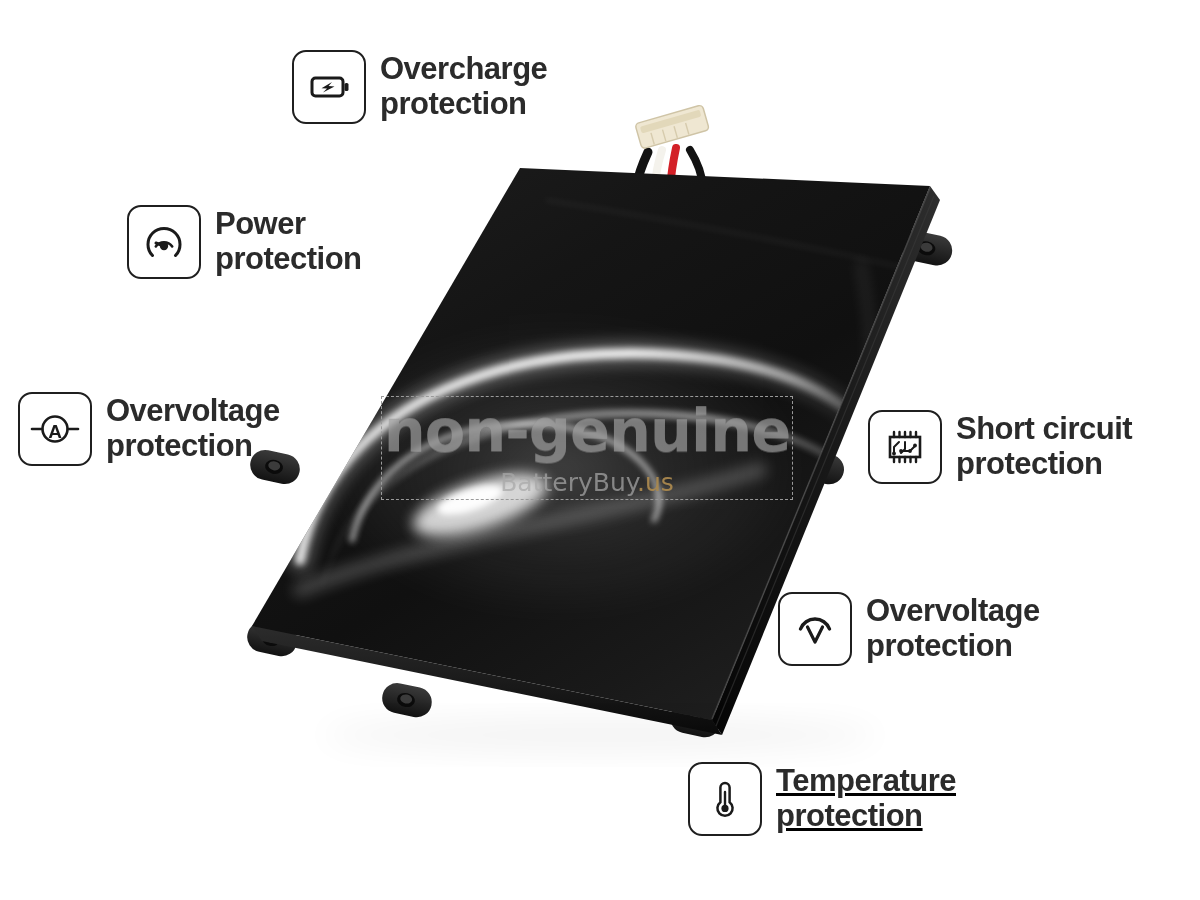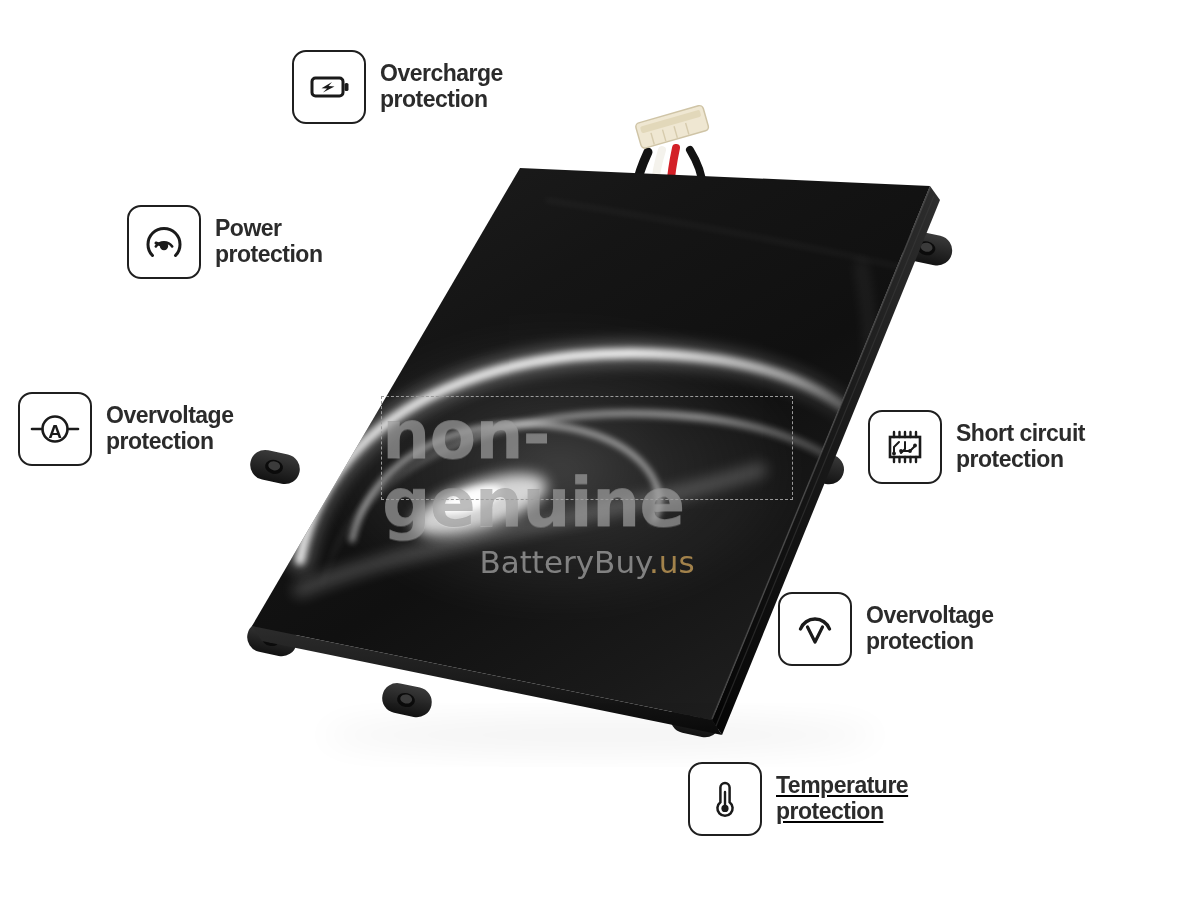--- a/index.html
+++ b/index.html
@@ -45,21 +45,21 @@
     display: flex;
     align-items: center;
     justify-content: center;
     box-sizing: border-box;
   }
   .icon-box svg { display: block; }
 
   .feature-label {
     font-family: "Liberation Sans", sans-serif;
     font-weight: bold;
-    font-size: 23px;
+    font-size: 31px;
     line-height: 1.12;
     color: #2b2b2b;
     letter-spacing: -0.5px;
     white-space: nowrap;
   }
   .feature-label .l2 { display: block; }
 
   
   #feat-overcharge   { left: 292px; top: 50px; }
   #feat-power        { left: 127px; top: 205px; }
@@ -79,31 +79,31 @@
     box-sizing: border-box;
     display: flex;
     flex-direction: column;
     align-items: center;
     justify-content: flex-start;
     pointer-events: none;
   }
   #wm-main {
     font-family: "DejaVu Sans", sans-serif;
     font-weight: bold;
-    font-size: 68px;
+    font-size: 59px;
     line-height: 1;
     color: rgba(150,150,150,0.62);
     letter-spacing: -1px;
     margin-top: 4px;
     text-shadow: 0 1px 0 rgba(255,255,255,0.18);
   }
   #wm-sub {
     font-family: "DejaVu Sans", sans-serif;
     font-weight: normal;
-    font-size: 31px;
+    font-size: 25px;
     line-height: 1;
     margin-top: 10px;
     color: rgba(168,168,168,0.72);
     letter-spacing: 0px;
   }
   #wm-sub .tld { color: rgba(170,136,78,0.95); }
 </style>
 </head>
 <body>
 

